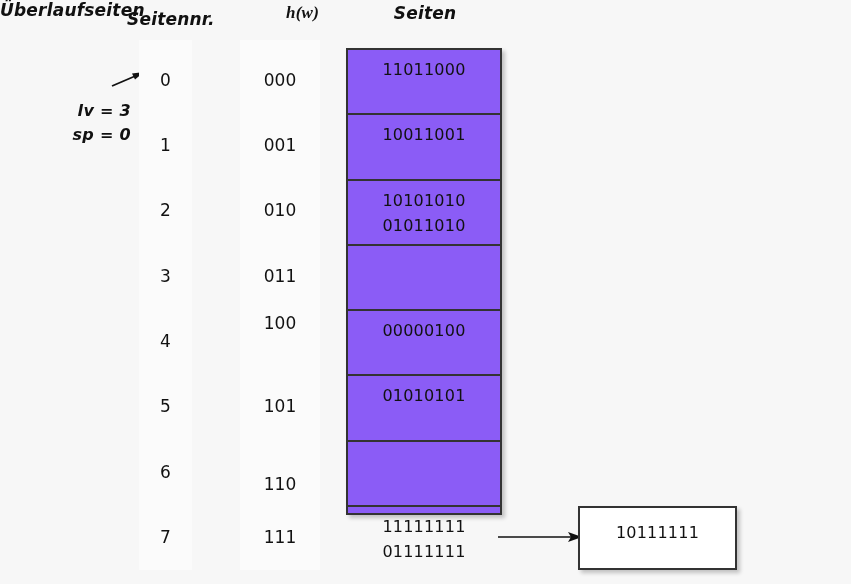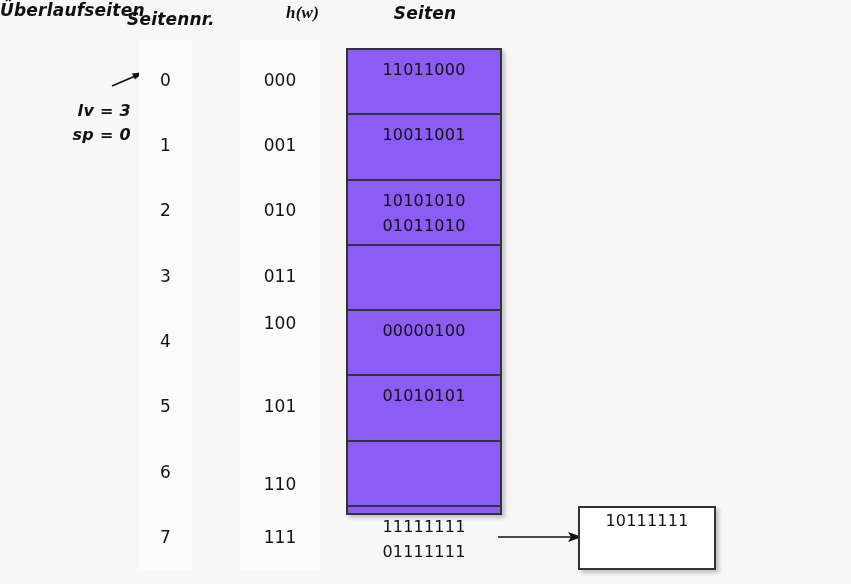--- a/index.html
+++ b/index.html
@@ -114,27 +114,28 @@
     color: #111111;
     line-height: 25px;
     letter-spacing: 0.2px;
   }
 
   
   #overflow-box {
     position: absolute;
     left: 578px;
     top: 506px;
-    width: 138px;
+    width: 159px;
     height: 64px;
     background: #ffffff;
     border: 2px solid #333333;
     box-sizing: border-box;
     box-shadow: 3px 3px 4px rgba(0,0,0,0.22);
     text-align: center;
+    padding-top: 12px;
   }
   #overflow-box .page-line { font-size: 16px; }
 
   
   #connector {
     position: absolute;
     left: 498px;
     top: 522px;
     width: 86px;
     height: 30px;

